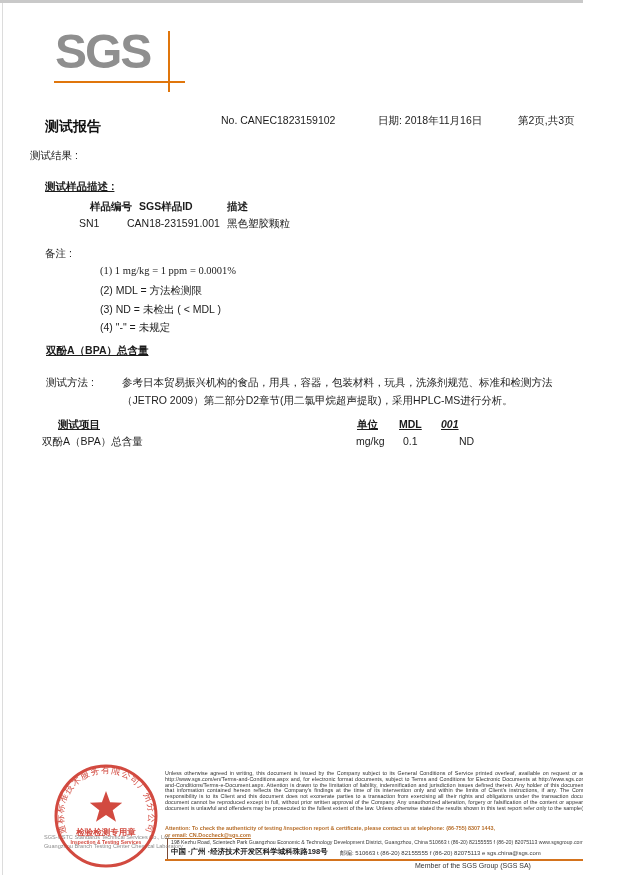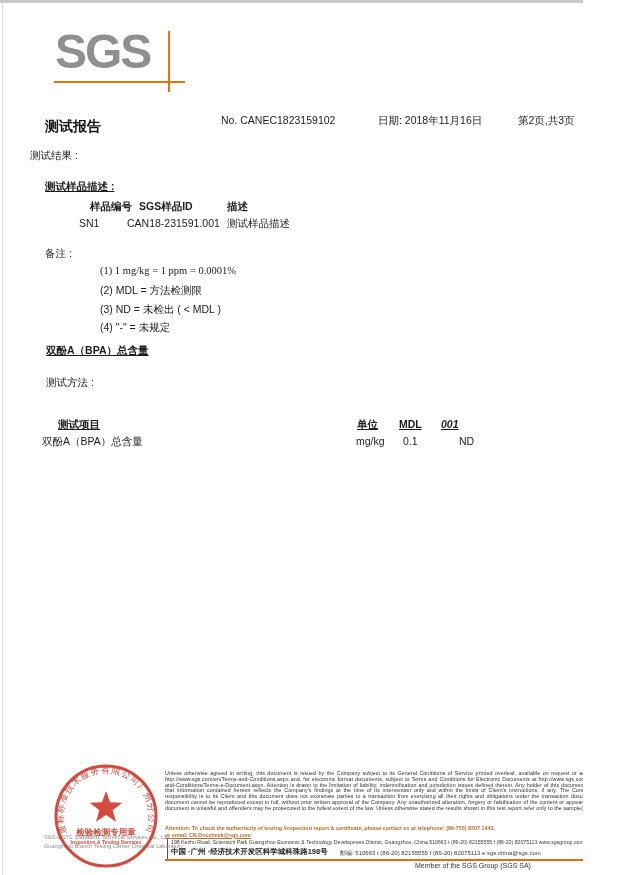--- a/index.html
+++ b/index.html
@@ -62,30 +62,31 @@
   <div class="abs h-text" style="left:518px; top:114px;">第2页,共3页</div>
 
   <div class="abs body-text" style="left:30px; top:149px;">测试结果 :</div>
   <div class="abs body-text bold ul" style="left:45px; top:180px;">测试样品描述 :</div>
 
   <div class="abs body-text bold" style="left:66px; top:200px;margin-left:24px;">样品编号</div>
   <div class="abs body-text bold" style="left:139px; top:200px;">SGS样品ID</div>
   <div class="abs body-text bold" style="left:227px; top:200px;">描述</div>
   <div class="abs body-text" style="left:79px; top:217px;">SN1</div>
   <div class="abs body-text" style="left:127px; top:217px;">CAN18-231591.001</div>
-  <div class="abs body-text" style="left:227px; top:217px;">测试样品描述</div>
+  <div class="abs body-text" style="left:227px; top:217px;">黑色塑胶颗粒</div>
 
   <div class="abs body-text" style="left:45px; top:247px;">备注 :</div>
   <div class="abs body-text" style="left:100px; top:265px;font-family:Liberation Serif, serif;">(1) 1 mg/kg = 1 ppm = 0.0001%</div>
   <div class="abs body-text" style="left:100px; top:284px;text-align:right;">(2) MDL = 方法检测限</div>
   <div class="abs body-text" style="left:100px; top:303px;">(3) ND = 未检出 ( &lt; MDL )</div>
   <div class="abs body-text" style="left:100px; top:321px;">(4) "-" = 未规定</div>
 
   <div class="abs body-text bold ul" style="left:46px; top:344px;">双酚A（BPA）总含量</div>
   <div class="abs body-text" style="left:46px; top:376px;">测试方法 :</div>
+  <div class="abs method-text" style="left:122px; top:374px;">参考日本贸易振兴机构的食品，用具，容器，包装材料，玩具，洗涤剂规范、标准和检测方法（JETRO 2009）第二部分D2章节(用二氯甲烷超声提取)，采用HPLC-MS进行分析。</div>
 
   <div class="abs body-text bold ul" style="left:58px; top:418px;">测试项目</div>
   <div class="abs body-text bold ul" style="left:357px; top:418px;">单位</div>
   <div class="abs body-text bold ul" style="left:399px; top:418px;">MDL</div>
   <div class="abs body-text bold ul it" style="left:441px; top:418px;">001</div>
   <div class="abs body-text" style="left:42px; top:435px;">双酚A（BPA）总含量</div>
   <div class="abs body-text" style="left:356px; top:435px;">mg/kg</div>
   <div class="abs body-text" style="left:403px; top:435px;">0.1</div>
   <div class="abs body-text" style="left:459px; top:435px;">ND</div>
 

